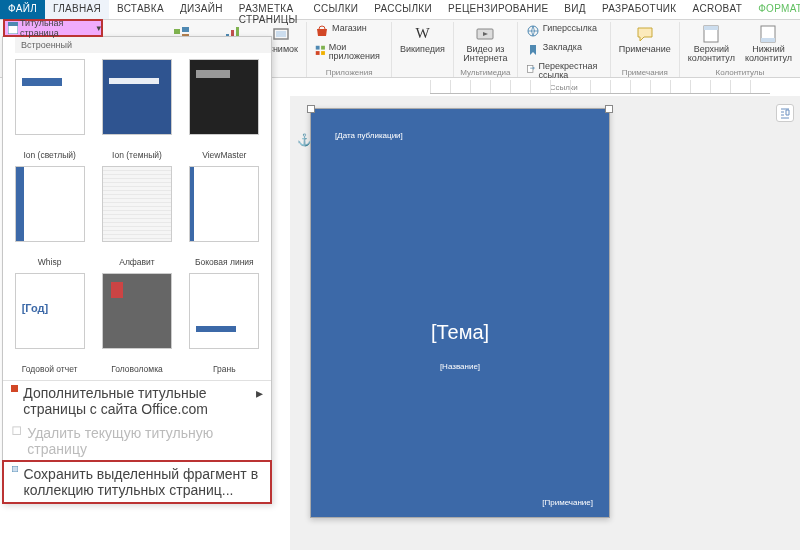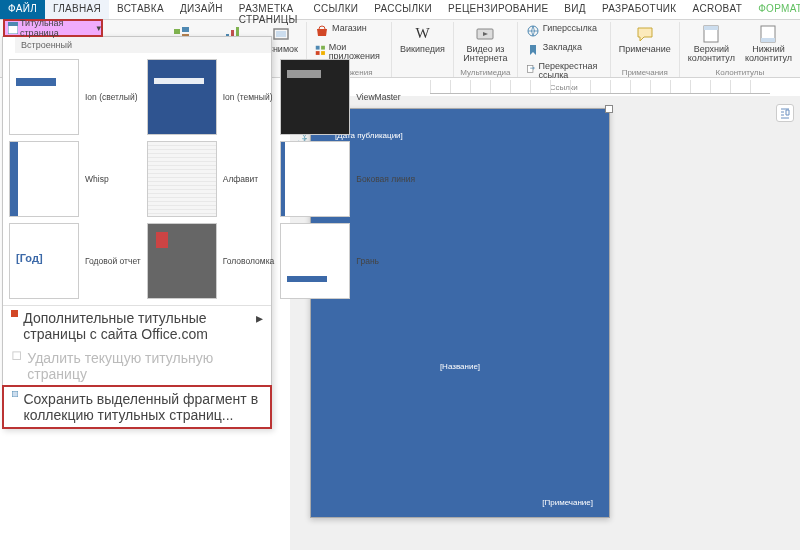--- a/index.html
+++ b/index.html
@@ -37,21 +37,21 @@
     background: #fff; border: 1px solid #c6c6c6; box-shadow: 2px 2px 6px rgba(0,0,0,.15);
     z-index: 5;
   }
   .dd-hdr-btn {
     position: absolute; top: -18px; left: 0; width: 100px; height: 18px;
     border: 2px solid #b33; background: #f0abfc; font-size: 9px;
     display:flex; align-items:center; padding-left:3px; gap:2px;
   }
   .dd-section { padding: 3px 6px; font-size: 9px; color: #666; background: #f3f3f3; margin-left: 12px; }
   .gallery { display: grid; grid-template-columns: repeat(3, 1fr); gap: 6px; padding: 6px; }
-  .gal-item { display: flex; flex-direction: row; align-items: center; gap: 6px; cursor: pointer; }
+  .gal-item { display: flex; flex-direction: column; align-items: center; gap: 15px; cursor: pointer; }
   .thumb { width: 70px; height: 76px; border: 1px solid #ccc; background: #fff; position: relative; overflow: hidden; }
   .gal-label { font-size: 8.5px; color: #444; text-align: center; white-space: nowrap; }
   .dd-list { border-top: 1px solid #e0e0e0; }
   .dd-item { display:flex; align-items:flex-start; gap:5px; padding: 4px 8px; font-size: 14px; color: #444; cursor: pointer; }
   .dd-item.disabled { color: #bbb; }
   .dd-item .ico { width:12px; height:12px; }
   .dd-highlight { border: 2px solid #b33; margin: -1px; }
 
   
   .page-area { margin-left: 290px; flex: 1; background: #f0f0f0; padding: 12px 20px; overflow: hidden; position:relative;}
@@ -342,20 +342,21 @@
           </span>
         <span>Сохранить выделенный фрагмент в коллекцию титульных страниц...</span>
       </div>
     </div>
   </div>
 
   <div class="page-area">
     <div class="page page-handles">
       <span class="page-tag">⚓</span>
       <div class="pub-date">[Дата публикации]</div>
+      <div class="theme">[Тема]</div>
       <div class="subtitle">[Название]</div>
       <div class="note">[Примечание]</div>
     </div>
     <div class="float-ctl">
       <svg width="12" height="12" viewBox="0 0 12 12">
           <path d="M2 2 H10 M2 5 H5 M7 3 H10 V8 H7 Z M2 8 H5 M2 11 H10" stroke="#6b8fbf" stroke-width="1" fill="none"></path>
         </svg>
     </div>
   </div>
 

